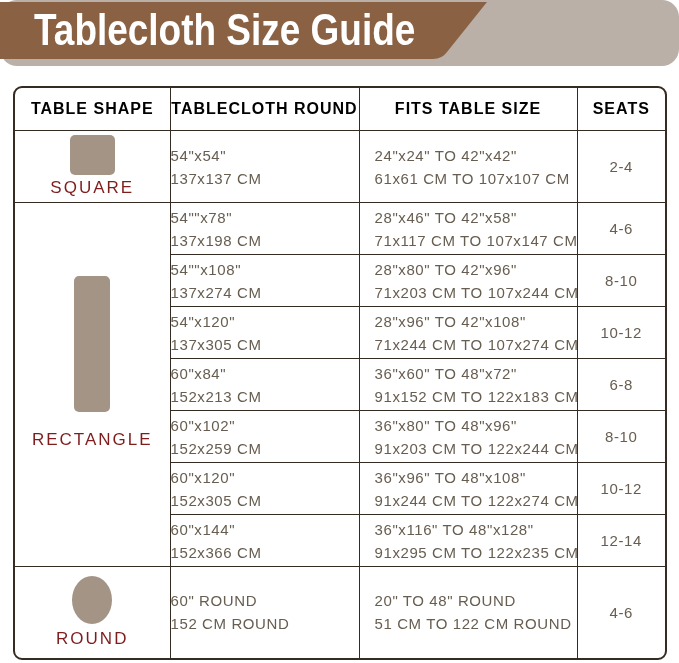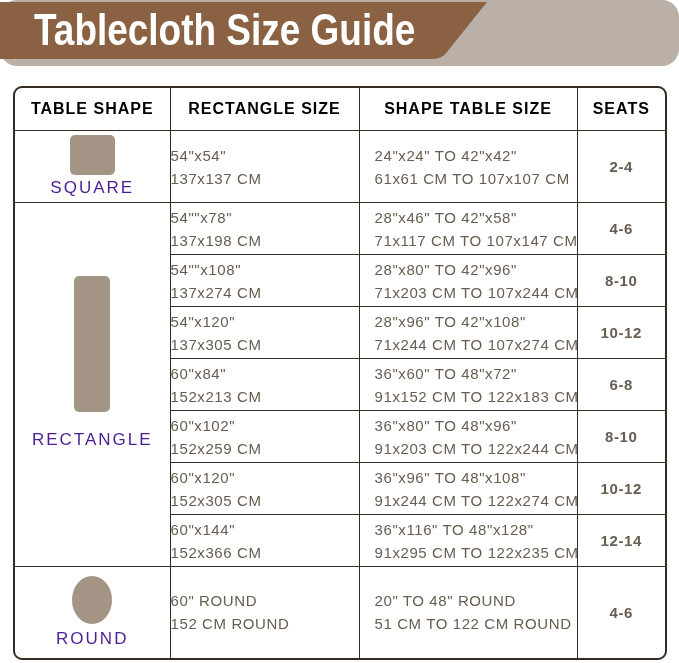--- a/index.html
+++ b/index.html
@@ -47,29 +47,29 @@
   tr.row-square{height:72px;}
   tr.row-rect{height:52px;}
   tr.row-round{height:91px;}
   .cell-lines{padding-left:30px;}
   .cell-lines.fits{padding-left:15px;}
   .cell-lines div{
     font-size:15px;line-height:23px;color:#675d50;letter-spacing:0.6px;
     white-space:nowrap;
   }
   td.seats-cell{
-    text-align:center;font-size:15px;color:#675d50;letter-spacing:0.6px;font-weight:bold;
+    text-align:center;font-size:15px;color:#675d50;letter-spacing:0.6px;
   }
   
   .shape-stack{
     display:flex;flex-direction:column;align-items:center;justify-content:center;
     width:100%;height:100%;
   }
   .shape-label{
-    font-size:17px;font-weight:500;color:#4c1d95;letter-spacing:2px;
+    font-size:17px;font-weight:500;color:#7f1d1d;letter-spacing:2px;
   }
   .glyph-square{width:45px;height:40px;background:#a39486;border-radius:5px;margin-bottom:3px;}
   .glyph-rect{width:36px;height:136px;background:#a39486;border-radius:5px;margin-bottom:18px;}
   .glyph-round{width:40px;height:48px;background:#a39486;border-radius:50%;margin-bottom:5px;}
   .stack-rect{transform:translateY(-22px);}
 </style>
 </head>
 <body>
 
 <div class="header-band">
@@ -83,22 +83,22 @@
   <table class="size-table">
     <colgroup>
       <col style="width:155px">
         <col style="width:189px">
         <col style="width:218px">
         <col style="width:88px">
     </colgroup>
     <tbody>
         <tr>
       <th>TABLE SHAPE</th>
-      <th>RECTANGLE SIZE</th>
-      <th>SHAPE TABLE SIZE</th>
+      <th>TABLECLOTH ROUND</th>
+      <th>FITS TABLE SIZE</th>
       <th>SEATS</th>
     </tr>
 
     <tr class="row-square">
       <td class="shape-cell">
         <div class="shape-stack">
           <div class="glyph-square"></div>
           <div class="shape-label">SQUARE</div>
         </div>
       </td>

